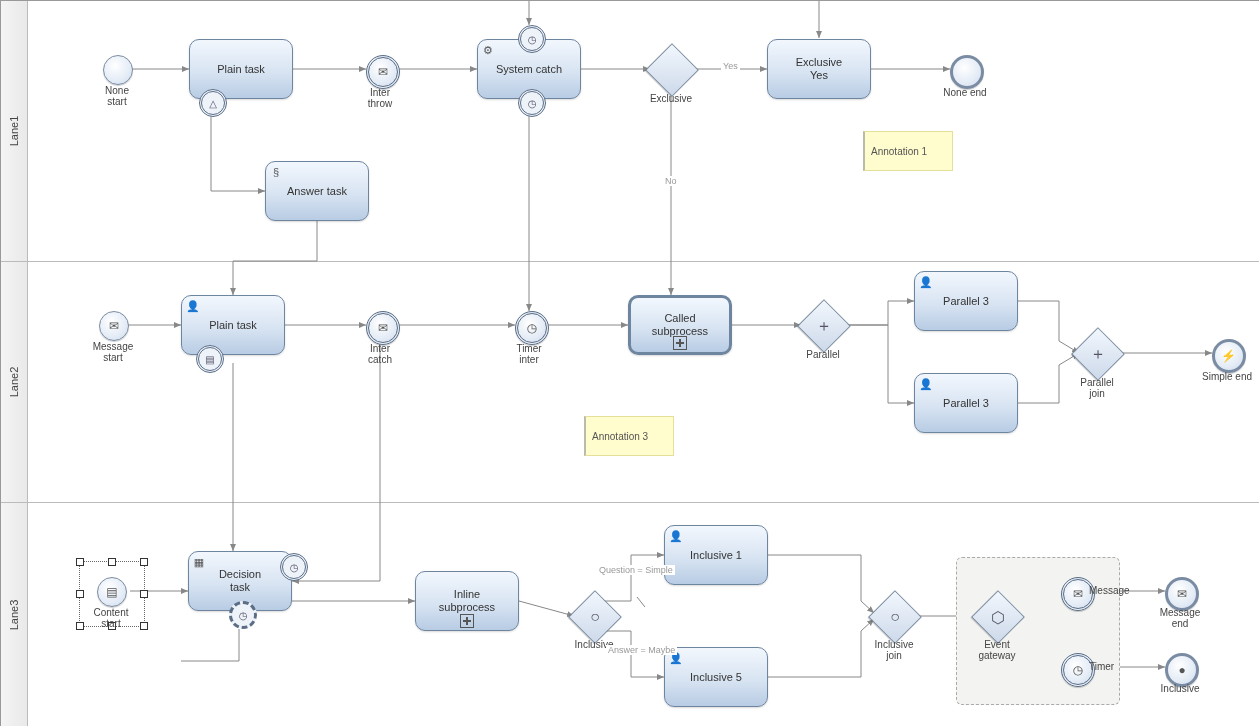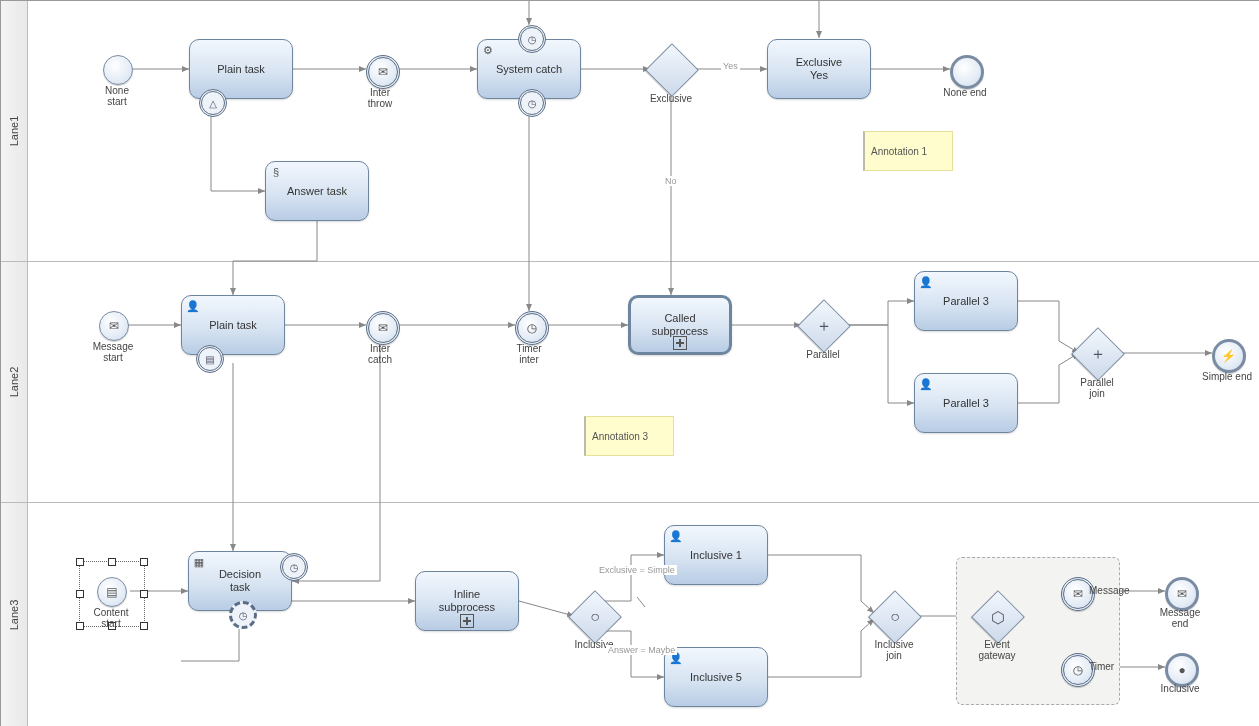--- a/index.html
+++ b/index.html
@@ -290,17 +290,17 @@
     <div class="evt end" style="left:1164px;top:576px">
         <span class="glyph">✉</span>
       </div>
     <div class="evt-lbl" style="left:1149px;top:606px">Message<br>end</div>
 
     <div class="evt end" style="left:1164px;top:652px">
         <span class="glyph">●</span>
       </div>
     <div class="evt-lbl" style="left:1149px;top:682px">Inclusive</div>
 
-    <div class="edge-lbl" style="left:596px;top:564px">Exclusive = Simple</div>
+    <div class="edge-lbl" style="left:596px;top:564px">Question = Simple</div>
     <div class="edge-lbl" style="left:605px;top:644px">Answer = Maybe</div>
 
   </div>
 </div>
 
 </body></html>

